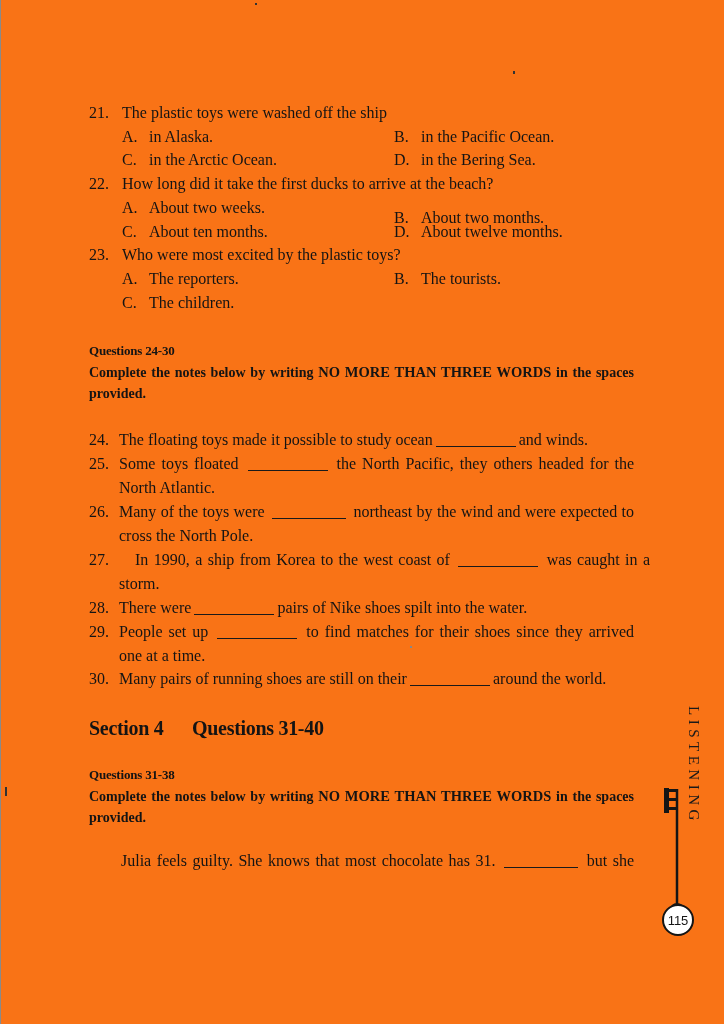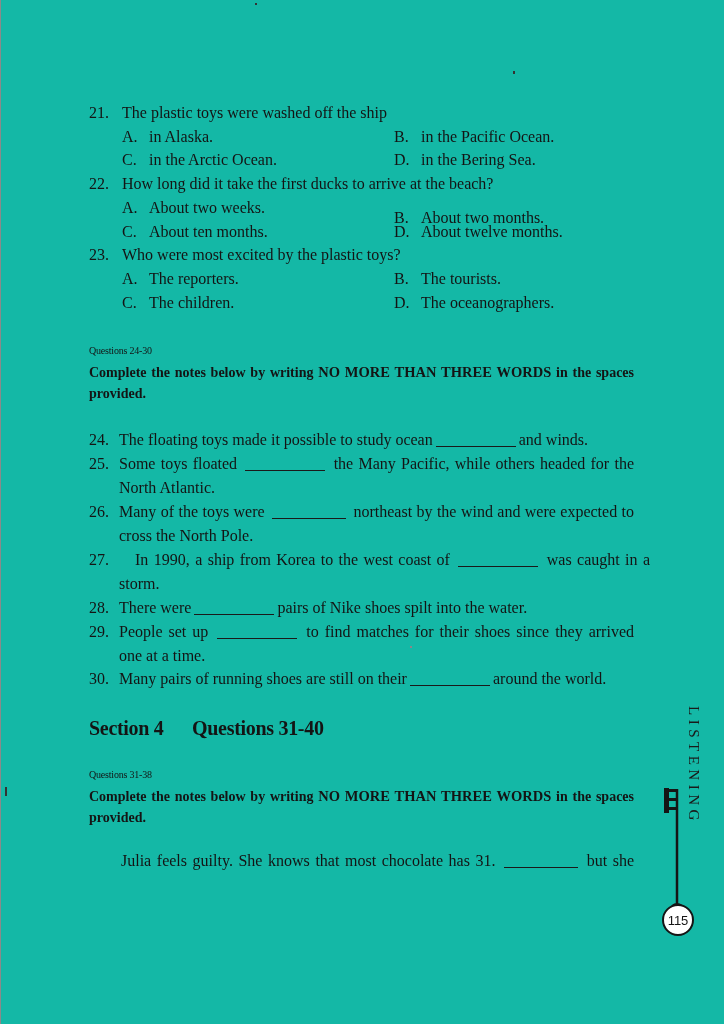--- a/index.html
+++ b/index.html
@@ -1,20 +1,20 @@
 <!DOCTYPE html>
 <html><head>
   <meta charset="utf-8">
   <style>
     html, body { margin: 0; padding: 0; background: #ffffff; }
     #page {
       position: relative;
       width: 724px;
       height: 1024px;
-      background: #14b8a6;
+      background: #f97316;
       overflow: hidden;
       box-sizing: border-box;
       border-left: 1px solid #8a8a8a;
       font-family: "Liberation Serif", "DejaVu Serif", serif;
       color: #141414;
     }
     .ln {
       position: absolute;
       white-space: nowrap;
       font-size: 16px;
@@ -30,23 +30,23 @@
       display: inline-block;
       width: 80px;
       height: 13px;
       border-bottom: 1px solid #1a1a1a;
       vertical-align: -2px;
       margin: 0 3px;
     }
     .blank.short { width: 74px; }
     .qhead {
       position: absolute;
-      font-size: 10px;
+      font-size: 13px;
       line-height: 20px;
-      font-weight: normal;
+      font-weight: bold;
       white-space: nowrap;
       letter-spacing: -0.2px;
     }
     .instr {
       position: absolute;
       font-size: 14px;
       line-height: 20px;
       font-weight: bold;
     }
     .instr .emph { font-size: 14.5px; }
@@ -94,31 +94,30 @@
   <div class="ln opt" style="top:198px;left:121px;"><span class="ol">A.</span><span>About two weeks.</span></div>
   <div class="ln opt" style="top:208px;left:393px;"><span class="ol">B.</span><span>About two months.</span></div>
   <div class="ln opt" style="top:222px;left:121px;"><span class="ol">C.</span><span>About ten months.</span></div>
   <div class="ln opt" style="top:222px;left:393px;"><span class="ol">D.</span><span>About twelve months.</span></div>
 
   <div class="ln" style="top:245px;left:88px;">23.</div>
   <div class="ln" style="top:245px;left:121px;">Who were most excited by the plastic toys?</div>
   <div class="ln opt" style="top:269px;left:121px;"><span class="ol">A.</span><span>The reporters.</span></div>
   <div class="ln opt" style="top:269px;left:393px;"><span class="ol">B.</span><span>The tourists.</span></div>
   <div class="ln opt" style="top:293px;left:121px;"><span class="ol">C.</span><span>The children.</span></div>
-  <div class="ln opt" style="top:293px;left:393px;"><span class="ol">D.</span><span>The oceanographers.</span></div>
 
   <div class="qhead" style="top:341px;left:88px;">Questions 24-30</div>
   <div class="instr just" style="top:362px;left:88px;width:545px;"><span>Complete the notes below by writing</span> <span class="emph">NO MORE THAN THREE WORDS</span> <span>in the spaces</span></div>
   <div class="instr" style="top:384px;left:88px;">provided.</div>
 
   <div class="ln" style="top:430px;left:88px;">24.</div>
   <div class="ln" style="top:430px;left:118px;"><span>The floating toys made it possible to study ocean</span><span class="blank"></span><span>and winds.</span></div>
 
   <div class="ln" style="top:454px;left:88px;">25.</div>
-  <div class="ln just" style="top:454px;left:118px;width:515px;"><span>Some toys floated</span> <span class="blank"></span> <span>the Many Pacific, while others headed for the</span></div>
+  <div class="ln just" style="top:454px;left:118px;width:515px;"><span>Some toys floated</span> <span class="blank"></span> <span>the North Pacific, they others headed for the</span></div>
   <div class="ln" style="top:478px;left:118px;">North Atlantic.</div>
 
   <div class="ln" style="top:502px;left:88px;">26.</div>
   <div class="ln just" style="top:502px;left:118px;width:515px;"><span>Many of the toys were</span> <span class="blank short"></span> <span>northeast by the wind and were expected to</span></div>
   <div class="ln" style="top:526px;left:118px;text-align:center;">cross the North Pole.</div>
 
   <div class="ln" style="top:550px;left:88px;">27.</div>
   <div class="ln just" style="top:550px;left:134px;width:515px;"><span>In 1990, a ship from Korea to the west coast of</span> <span class="blank"></span> <span>was caught in a</span></div>
   <div class="ln" style="top:574px;left:118px;">storm.</div>
 

